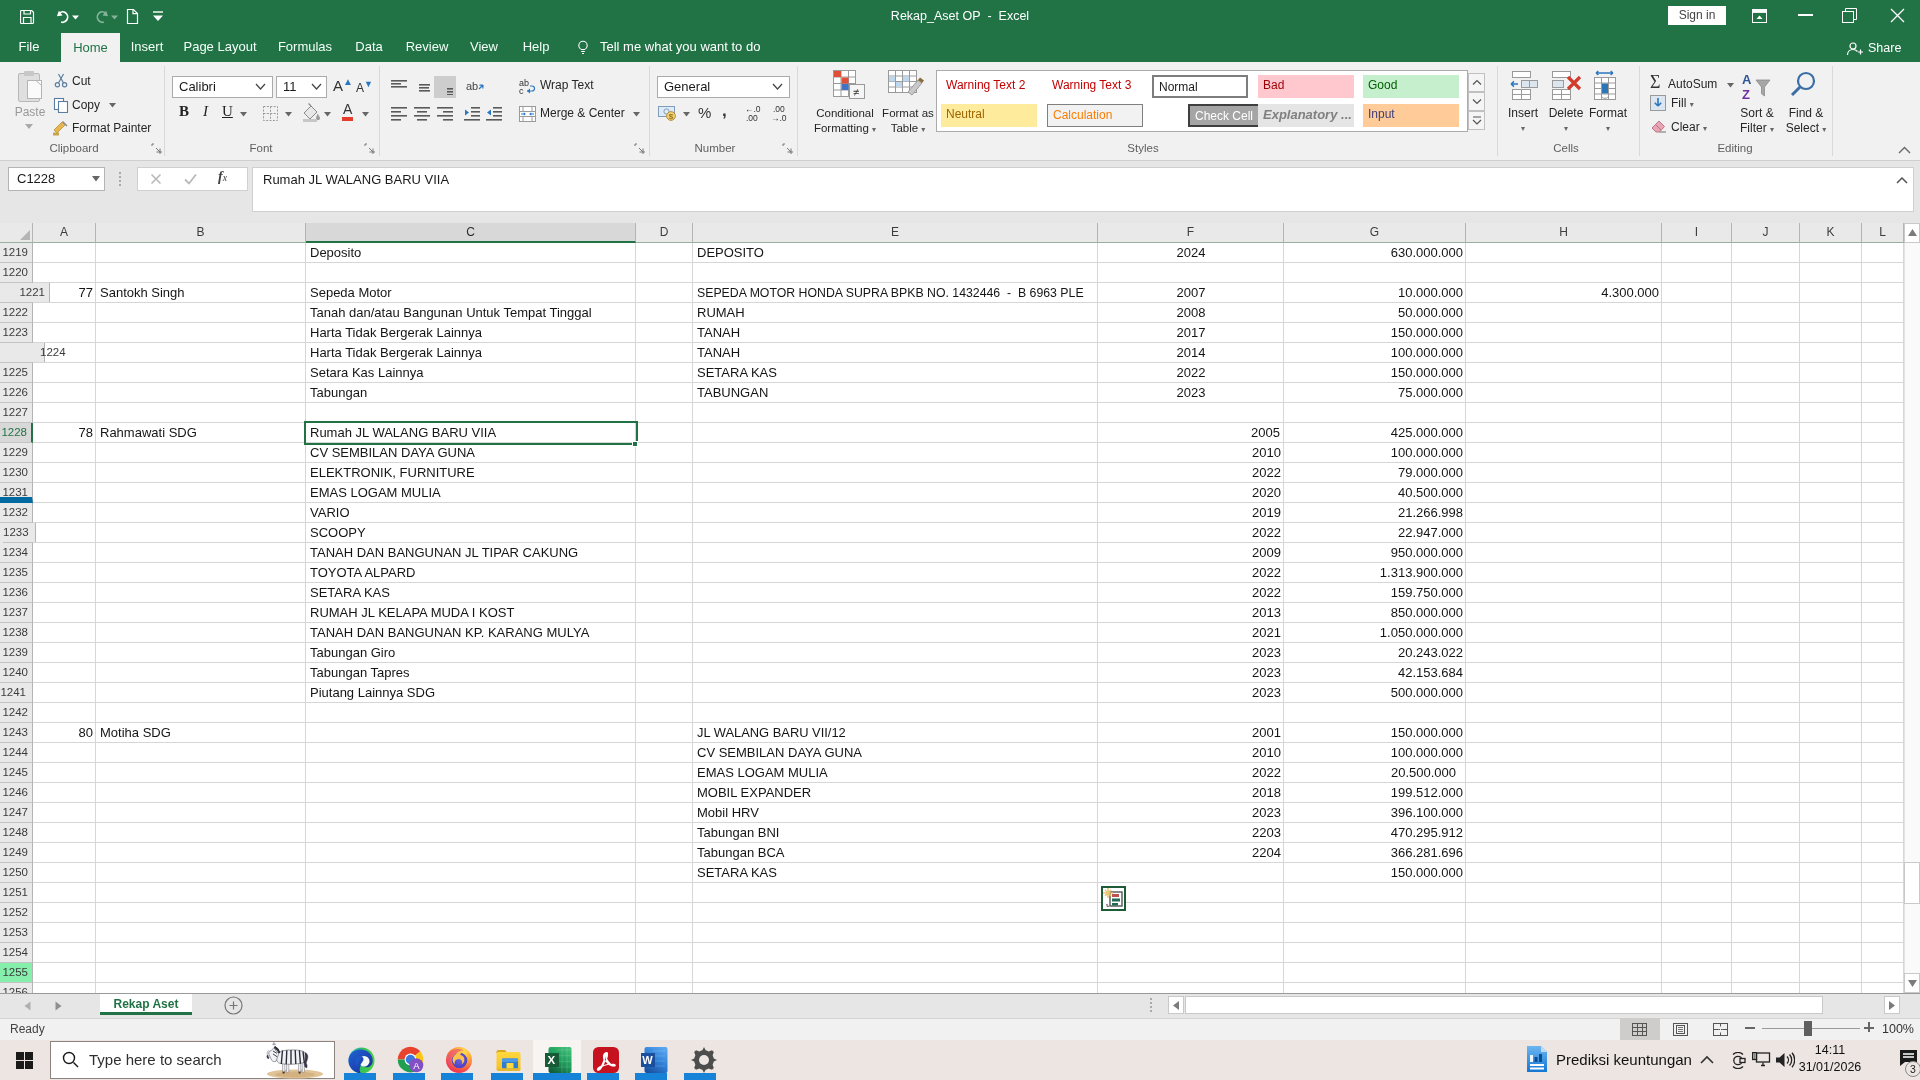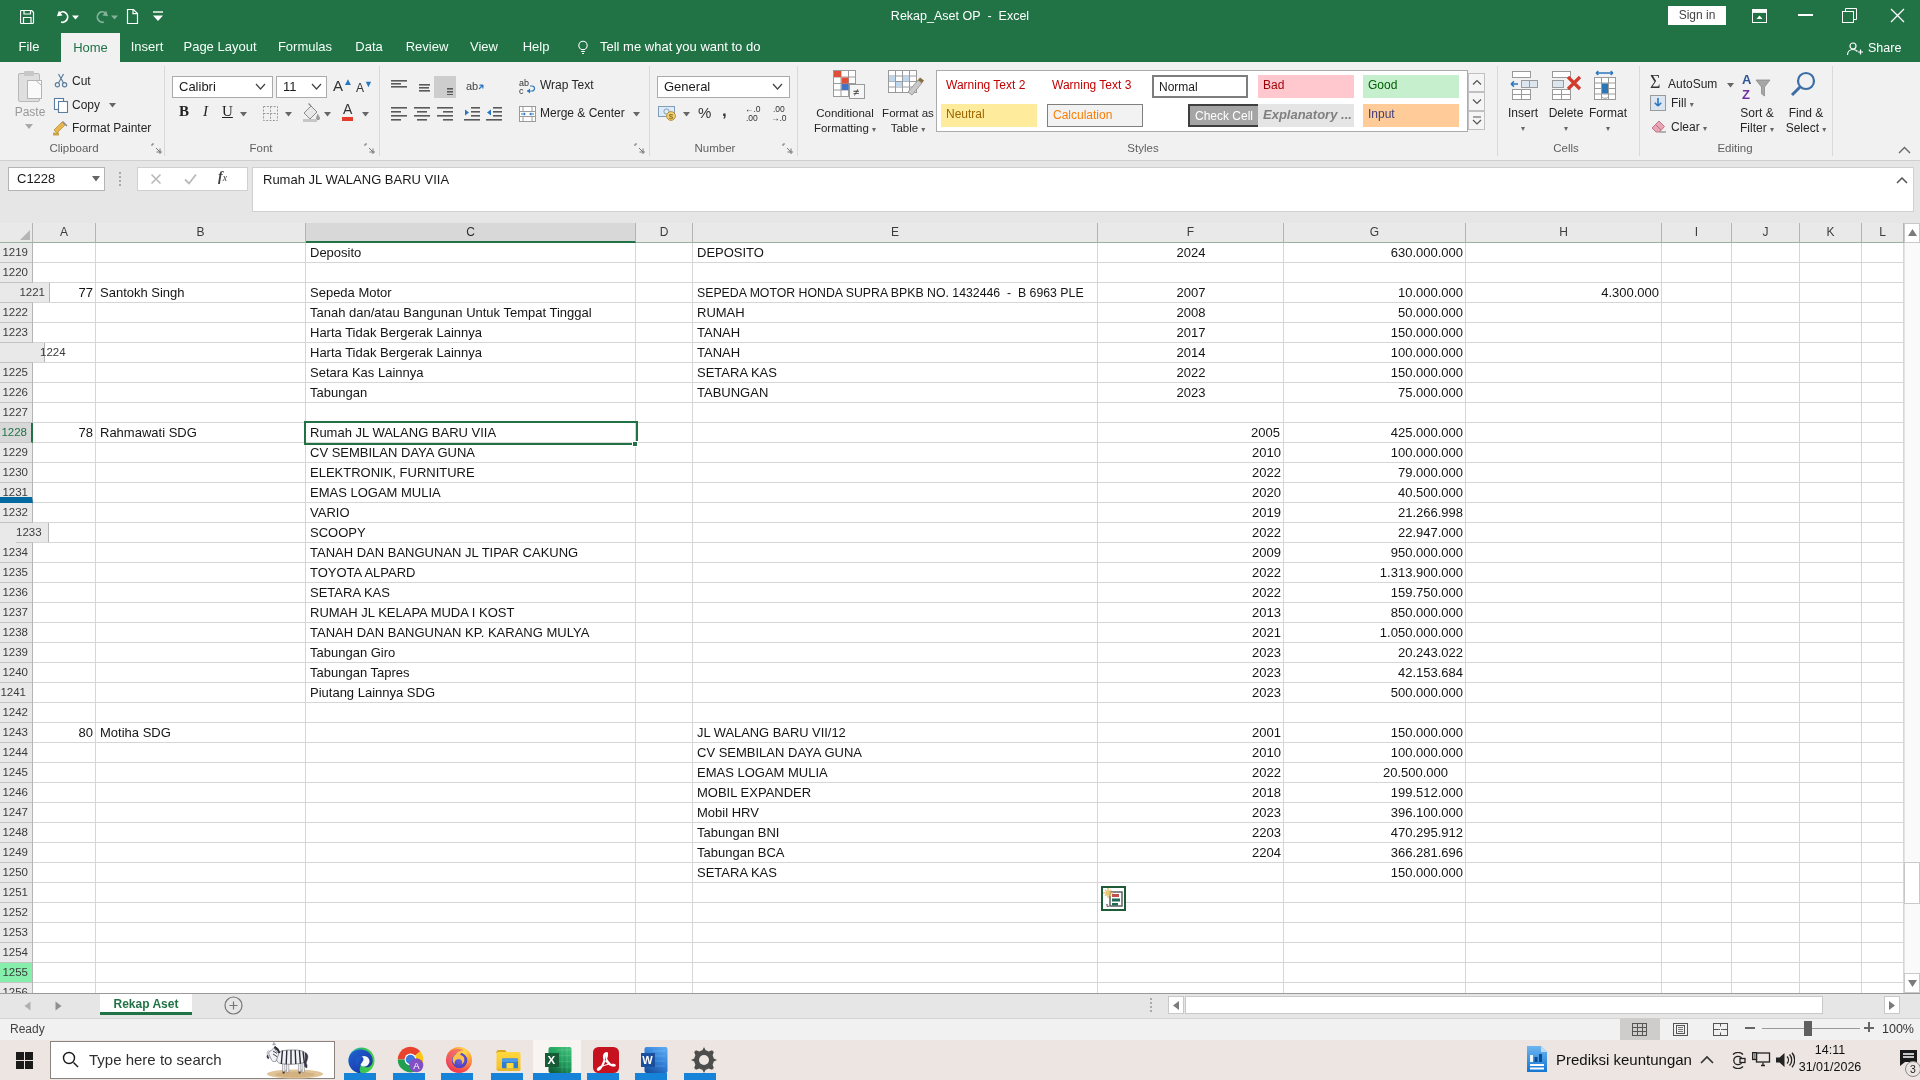--- a/index.html
+++ b/index.html
@@ -409,21 +409,21 @@
 <div class="ab" style="left:0;top:323px;width:33px;height:20px;background:#e9e9e9;border-right:1px solid #b4b4b4;border-bottom:1px solid #c3c3c3;text-align:right;padding-right:4px;font-size:11.5px;line-height:19px;color:#3c3c3c;">1223</div>
 <div class="ab" style="left:0;top:343px;width:33px;height:20px;background:#e9e9e9;border-right:1px solid #b4b4b4;border-bottom:1px solid #c3c3c3;text-align:right;padding-right:4px;font-size:11.5px;line-height:19px;color:#3c3c3c;padding-left:40px;">1224</div>
 <div class="ab" style="left:0;top:363px;width:33px;height:20px;background:#e9e9e9;border-right:1px solid #b4b4b4;border-bottom:1px solid #c3c3c3;text-align:right;padding-right:4px;font-size:11.5px;line-height:19px;color:#3c3c3c;">1225</div>
 <div class="ab" style="left:0;top:383px;width:33px;height:20px;background:#e9e9e9;border-right:1px solid #b4b4b4;border-bottom:1px solid #c3c3c3;text-align:right;padding-right:4px;font-size:11.5px;line-height:19px;color:#3c3c3c;">1226</div>
 <div class="ab" style="left:0;top:403px;width:33px;height:20px;background:#e9e9e9;border-right:1px solid #b4b4b4;border-bottom:1px solid #c3c3c3;text-align:right;padding-right:4px;font-size:11.5px;line-height:19px;color:#3c3c3c;">1227</div>
 <div class="ab" style="left:0;top:423px;width:33px;height:20px;background:#d8d8d8;border-right:2px solid #217346;border-bottom:1px solid #c3c3c3;text-align:right;padding-right:4px;font-size:11.5px;line-height:19px;color:#217346;">1228</div>
 <div class="ab" style="left:0;top:443px;width:33px;height:20px;background:#e9e9e9;border-right:1px solid #b4b4b4;border-bottom:1px solid #c3c3c3;text-align:right;padding-right:4px;font-size:11.5px;line-height:19px;color:#3c3c3c;">1229</div>
 <div class="ab" style="left:0;top:463px;width:33px;height:20px;background:#e9e9e9;border-right:1px solid #b4b4b4;border-bottom:1px solid #c3c3c3;text-align:right;padding-right:4px;font-size:11.5px;line-height:19px;color:#3c3c3c;">1230</div>
 <div class="ab" style="left:0;top:483px;width:33px;height:20px;background:#e9e9e9;border-right:1px solid #b4b4b4;border-bottom:6px solid #0369a1;text-align:right;padding-right:4px;font-size:11.5px;line-height:19px;color:#3c3c3c;">1231</div>
 <div class="ab" style="left:0;top:503px;width:33px;height:20px;background:#e9e9e9;border-right:1px solid #b4b4b4;border-bottom:1px solid #c3c3c3;text-align:right;padding-right:4px;font-size:11.5px;line-height:19px;color:#3c3c3c;">1232</div>
-<div class="ab" style="left:16px;top:523px;width:33px;height:20px;background:#e9e9e9;border-right:1px solid #b4b4b4;border-bottom:1px solid #c3c3c3;text-align:right;padding-right:21px;font-size:11.5px;line-height:19px;color:#3c3c3c;">1233</div>
+<div class="ab" style="left:3px;top:523px;width:33px;height:20px;background:#e9e9e9;border-right:1px solid #b4b4b4;border-bottom:1px solid #c3c3c3;text-align:right;padding-right:21px;font-size:11.5px;line-height:19px;color:#3c3c3c;">1233</div>
 <div class="ab" style="left:0;top:543px;width:33px;height:20px;background:#e9e9e9;border-right:1px solid #b4b4b4;border-bottom:1px solid #c3c3c3;text-align:right;padding-right:4px;font-size:11.5px;line-height:19px;color:#3c3c3c;">1234</div>
 <div class="ab" style="left:0;top:563px;width:33px;height:20px;background:#e9e9e9;border-right:1px solid #b4b4b4;border-bottom:1px solid #c3c3c3;text-align:right;padding-right:4px;font-size:11.5px;line-height:19px;color:#3c3c3c;">1235</div>
 <div class="ab" style="left:0;top:583px;width:33px;height:20px;background:#e9e9e9;border-right:1px solid #b4b4b4;border-bottom:1px solid #c3c3c3;text-align:right;padding-right:4px;font-size:11.5px;line-height:19px;color:#3c3c3c;">1236</div>
 <div class="ab" style="left:0;top:603px;width:33px;height:20px;background:#e9e9e9;border-right:1px solid #b4b4b4;border-bottom:1px solid #c3c3c3;text-align:right;padding-right:4px;font-size:11.5px;line-height:19px;color:#3c3c3c;">1237</div>
 <div class="ab" style="left:0;top:623px;width:33px;height:20px;background:#e9e9e9;border-right:1px solid #b4b4b4;border-bottom:1px solid #c3c3c3;text-align:right;padding-right:4px;font-size:11.5px;line-height:19px;color:#3c3c3c;">1238</div>
 <div class="ab" style="left:0;top:643px;width:33px;height:20px;background:#e9e9e9;border-right:1px solid #b4b4b4;border-bottom:1px solid #c3c3c3;text-align:right;padding-right:4px;font-size:11.5px;line-height:19px;color:#3c3c3c;">1239</div>
 <div class="ab" style="left:0;top:663px;width:33px;height:20px;background:#e9e9e9;border-right:1px solid #b4b4b4;border-bottom:1px solid #c3c3c3;text-align:right;padding-right:4px;font-size:11.5px;line-height:19px;color:#3c3c3c;">1240</div>
 <div class="ab" style="left:0;top:683px;width:33px;height:20px;background:#e9e9e9;border-right:1px solid #b4b4b4;border-bottom:1px solid #c3c3c3;text-align:right;padding-right:6px;font-size:11.5px;line-height:19px;color:#3c3c3c;">1241</div>
 <div class="ab" style="left:0;top:703px;width:33px;height:20px;background:#e9e9e9;border-right:1px solid #b4b4b4;border-bottom:1px solid #c3c3c3;text-align:right;padding-right:4px;font-size:11.5px;line-height:19px;color:#3c3c3c;">1242</div>
 <div class="ab" style="left:0;top:723px;width:33px;height:20px;background:#e9e9e9;border-right:1px solid #b4b4b4;border-bottom:1px solid #c3c3c3;text-align:right;padding-right:4px;font-size:11.5px;line-height:19px;color:#3c3c3c;">1243</div>
@@ -567,21 +567,21 @@
 <div class="cell" style="left:33px;top:723px;width:63px;text-align:right;padding-right:3px;">80</div>
 <div class="cell" style="left:96px;top:723px;width:210px;padding-left:4px;">Motiha SDG</div>
 <div class="cell" style="left:693px;top:723px;width:405px;padding-left:4px;font-size:12.9px;">JL WALANG BARU VII/12</div>
 <div class="cell" style="left:1098px;top:723px;width:186px;text-align:right;padding-right:3px;">2001</div>
 <div class="cell" style="left:1284px;top:723px;width:182px;text-align:right;padding-right:3px;">150.000.000</div>
 <div class="cell" style="left:693px;top:743px;width:405px;padding-left:4px;">CV SEMBILAN DAYA GUNA</div>
 <div class="cell" style="left:1098px;top:743px;width:186px;text-align:right;padding-right:3px;">2010</div>
 <div class="cell" style="left:1284px;top:743px;width:182px;text-align:right;padding-right:3px;">100.000.000</div>
 <div class="cell" style="left:693px;top:763px;width:405px;padding-left:4px;">EMAS LOGAM MULIA</div>
 <div class="cell" style="left:1098px;top:763px;width:186px;text-align:right;padding-right:3px;">2022</div>
-<div class="cell" style="left:1284px;top:763px;width:182px;text-align:right;padding-right:18px;">20.500.000</div>
+<div class="cell" style="left:1284px;top:763px;width:182px;text-align:right;padding-right:10px;">20.500.000</div>
 <div class="cell" style="left:693px;top:783px;width:405px;padding-left:4px;">MOBIL EXPANDER</div>
 <div class="cell" style="left:1098px;top:783px;width:186px;text-align:right;padding-right:3px;">2018</div>
 <div class="cell" style="left:1284px;top:783px;width:182px;text-align:right;padding-right:3px;">199.512.000</div>
 <div class="cell" style="left:693px;top:803px;width:405px;padding-left:4px;">Mobil HRV</div>
 <div class="cell" style="left:1098px;top:803px;width:186px;text-align:right;padding-right:3px;">2023</div>
 <div class="cell" style="left:1284px;top:803px;width:182px;text-align:right;padding-right:3px;">396.100.000</div>
 <div class="cell" style="left:693px;top:823px;width:405px;padding-left:4px;">Tabungan BNI</div>
 <div class="cell" style="left:1098px;top:823px;width:186px;text-align:right;padding-right:3px;">2203</div>
 <div class="cell" style="left:1284px;top:823px;width:182px;text-align:right;padding-right:3px;">470.295.912</div>
 <div class="cell" style="left:693px;top:843px;width:405px;padding-left:4px;">Tabungan BCA</div>

